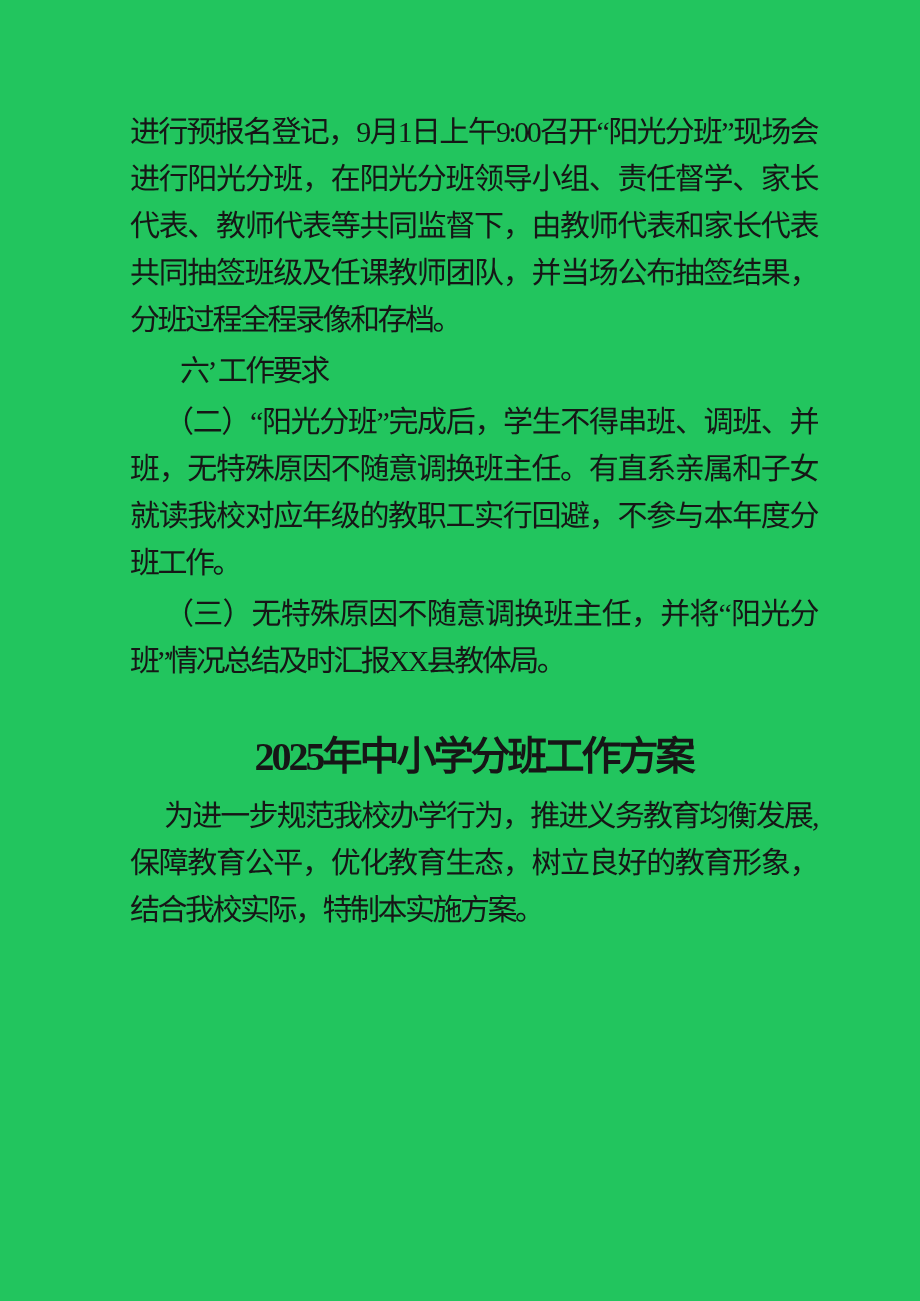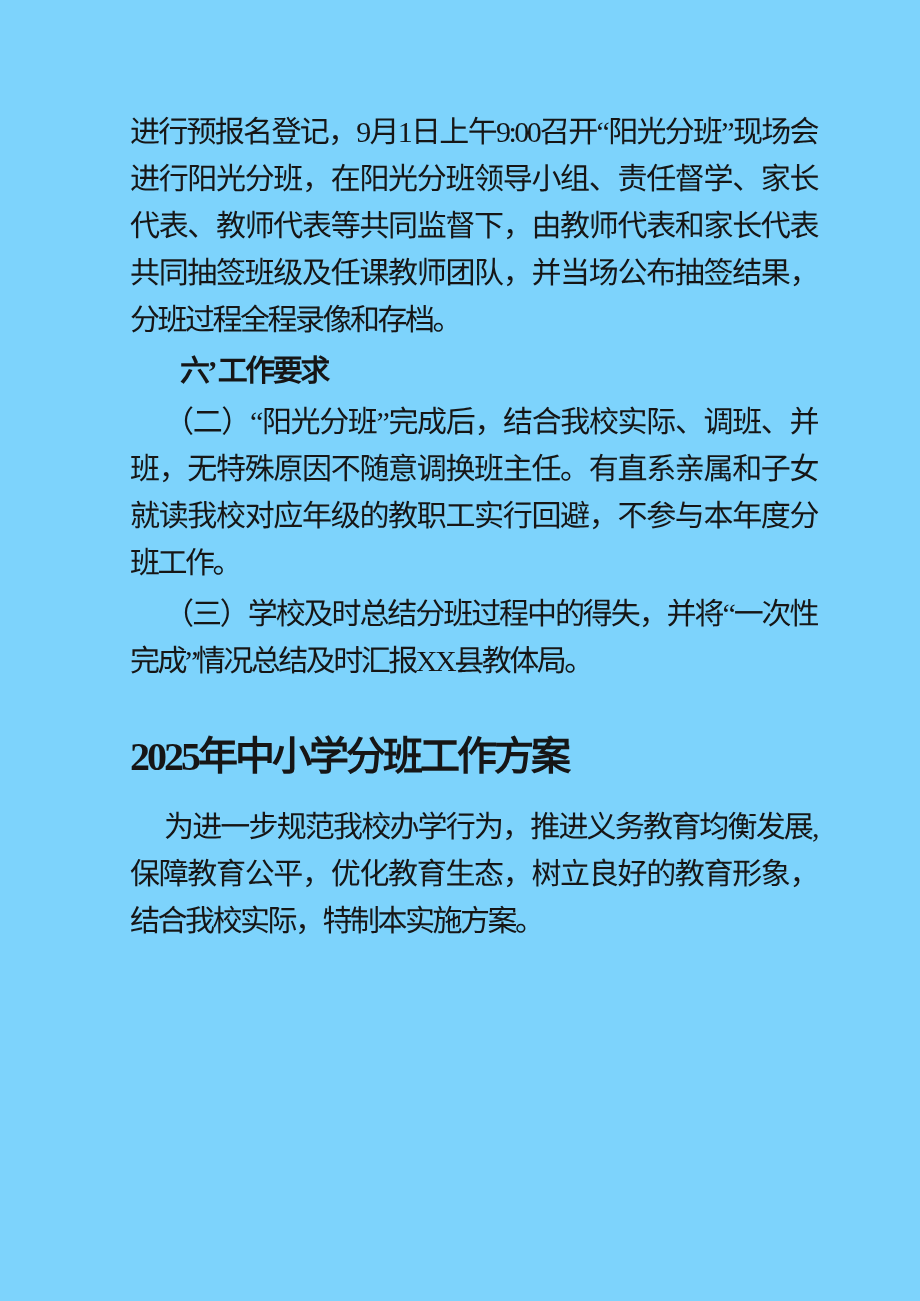--- a/index.html
+++ b/index.html
@@ -9,64 +9,64 @@
   }
   body {
     width: 920px;
     height: 1301px;
     overflow: hidden;
   }
   .page {
     box-sizing: border-box;
     width: 920px;
     height: 1301px;
-    background: #7dd3fc;
+    background: #22c55e;
     padding: 108px 103px 0 130px;
     font-family: "Liberation Serif", "DejaVu Serif", serif;
     font-size: 30px;
     line-height: 47px;
     letter-spacing: -2.5px;
     color: #161616;
     text-align: justify;
   }
   .para {
     margin: 0 0 4px 0;
   }
   .para.indent {
     text-indent: 34px;
   }
   .para.heading {
-    font-weight: bold;
+    font-weight: normal;
     text-indent: 50px;
   }
   .doc-title {
     font-size: 40px;
     line-height: 62px;
     letter-spacing: -3px;
     font-weight: 600;
-    text-align: left;
+    text-align: center;
     text-indent: 0;
     margin: 42px 0 0 0;
   }
   .para.intro {
-    margin-top: 15px;
+    margin-top: 4px;
   }
 </style>
 </head>
 <body>
 
 <div class="page">
 
   <p class="para">进行预报名登记，9月1日上午9:00召开“阳光分班”现场会进行阳光分班，在阳光分班领导小组、责任督学、家长代表、教师代表等共同监督下，由教师代表和家长代表共同抽签班级及任课教师团队，并当场公布抽签结果，分班过程全程录像和存档。</p>
 
 
   <p class="para heading">六’ 工作要求</p>
 
 
-  <p class="para indent">（二）“阳光分班”完成后，结合我校实际、调班、并班，无特殊原因不随意调换班主任。有直系亲属和子女就读我校对应年级的教职工实行回避，不参与本年度分班工作。</p>
+  <p class="para indent">（二）“阳光分班”完成后，学生不得串班、调班、并班，无特殊原因不随意调换班主任。有直系亲属和子女就读我校对应年级的教职工实行回避，不参与本年度分班工作。</p>
 
-  <p class="para indent">（三）学校及时总结分班过程中的得失，并将“一次性完成”情况总结及时汇报XX县教体局。</p>
+  <p class="para indent">（三）无特殊原因不随意调换班主任，并将“阳光分班”情况总结及时汇报XX县教体局。</p>
 
   <h1 class="doc-title">2025年中小学分班工作方案</h1>
 
   <p class="para indent intro">为进一步规范我校办学行为，推进义务教育均衡发展,保障教育公平，优化教育生态，树立良好的教育形象，结合我校实际，特制本实施方案。</p>
 
 </div>
 
 </body></html>

